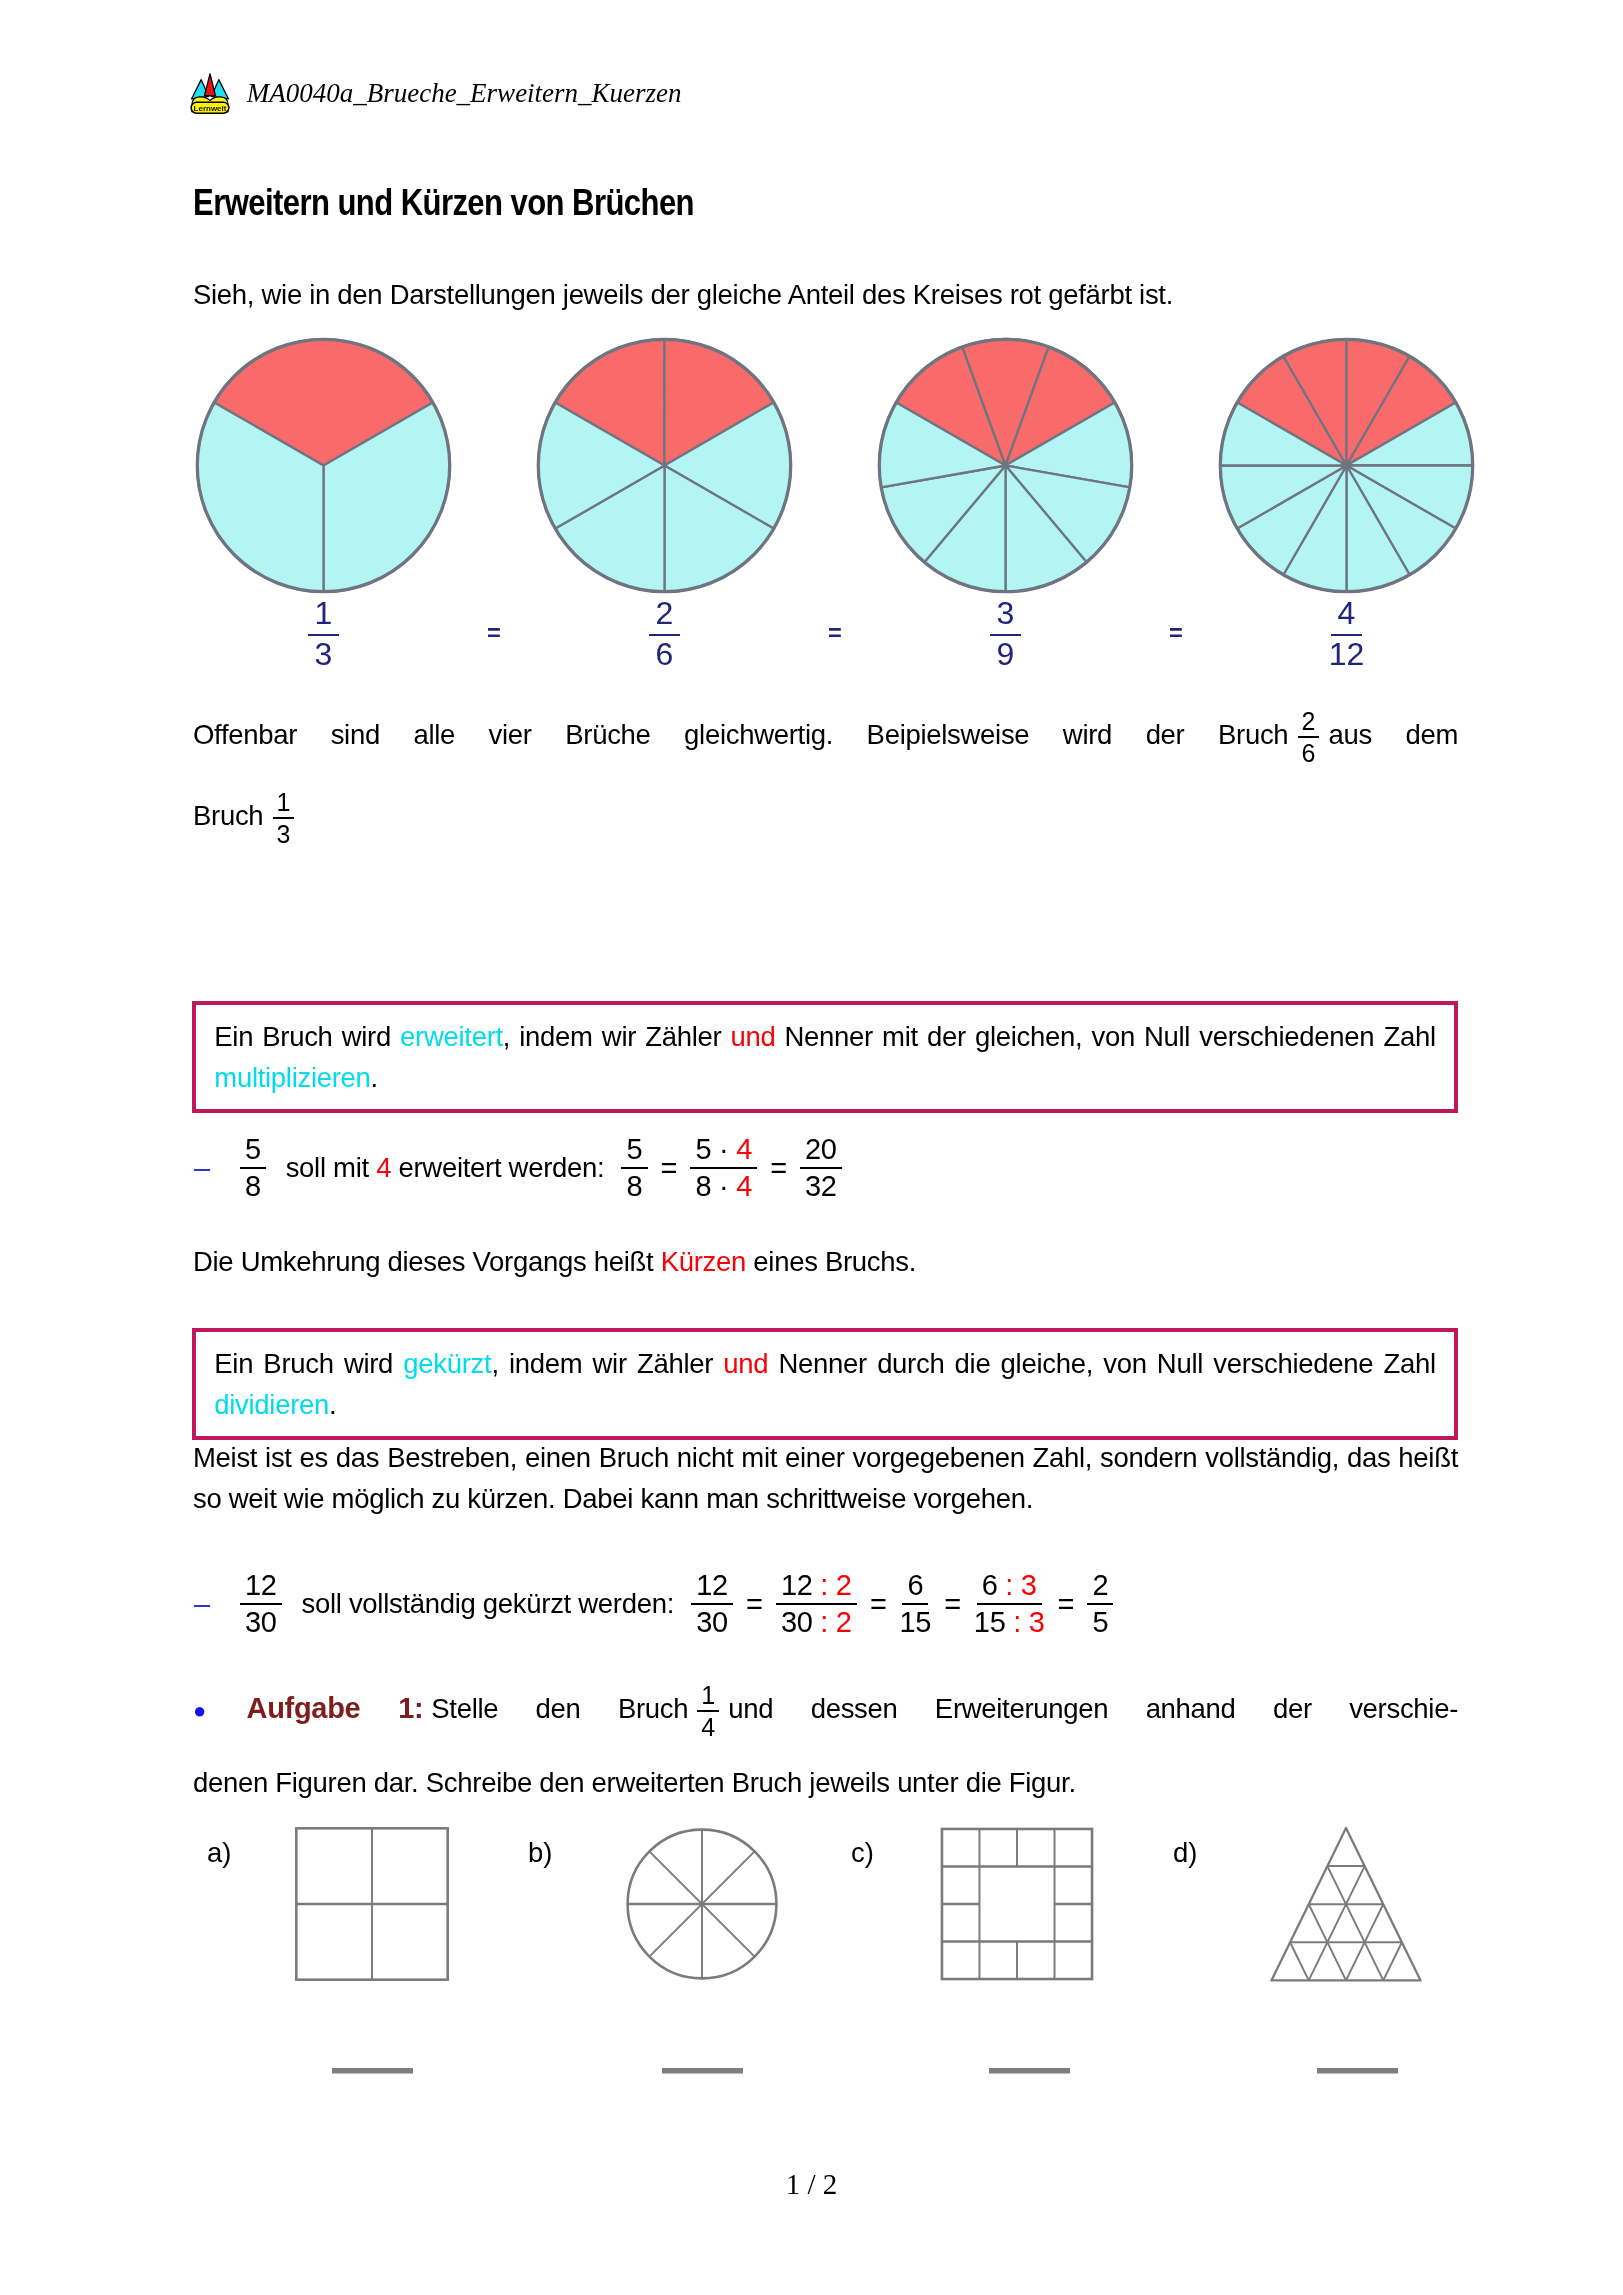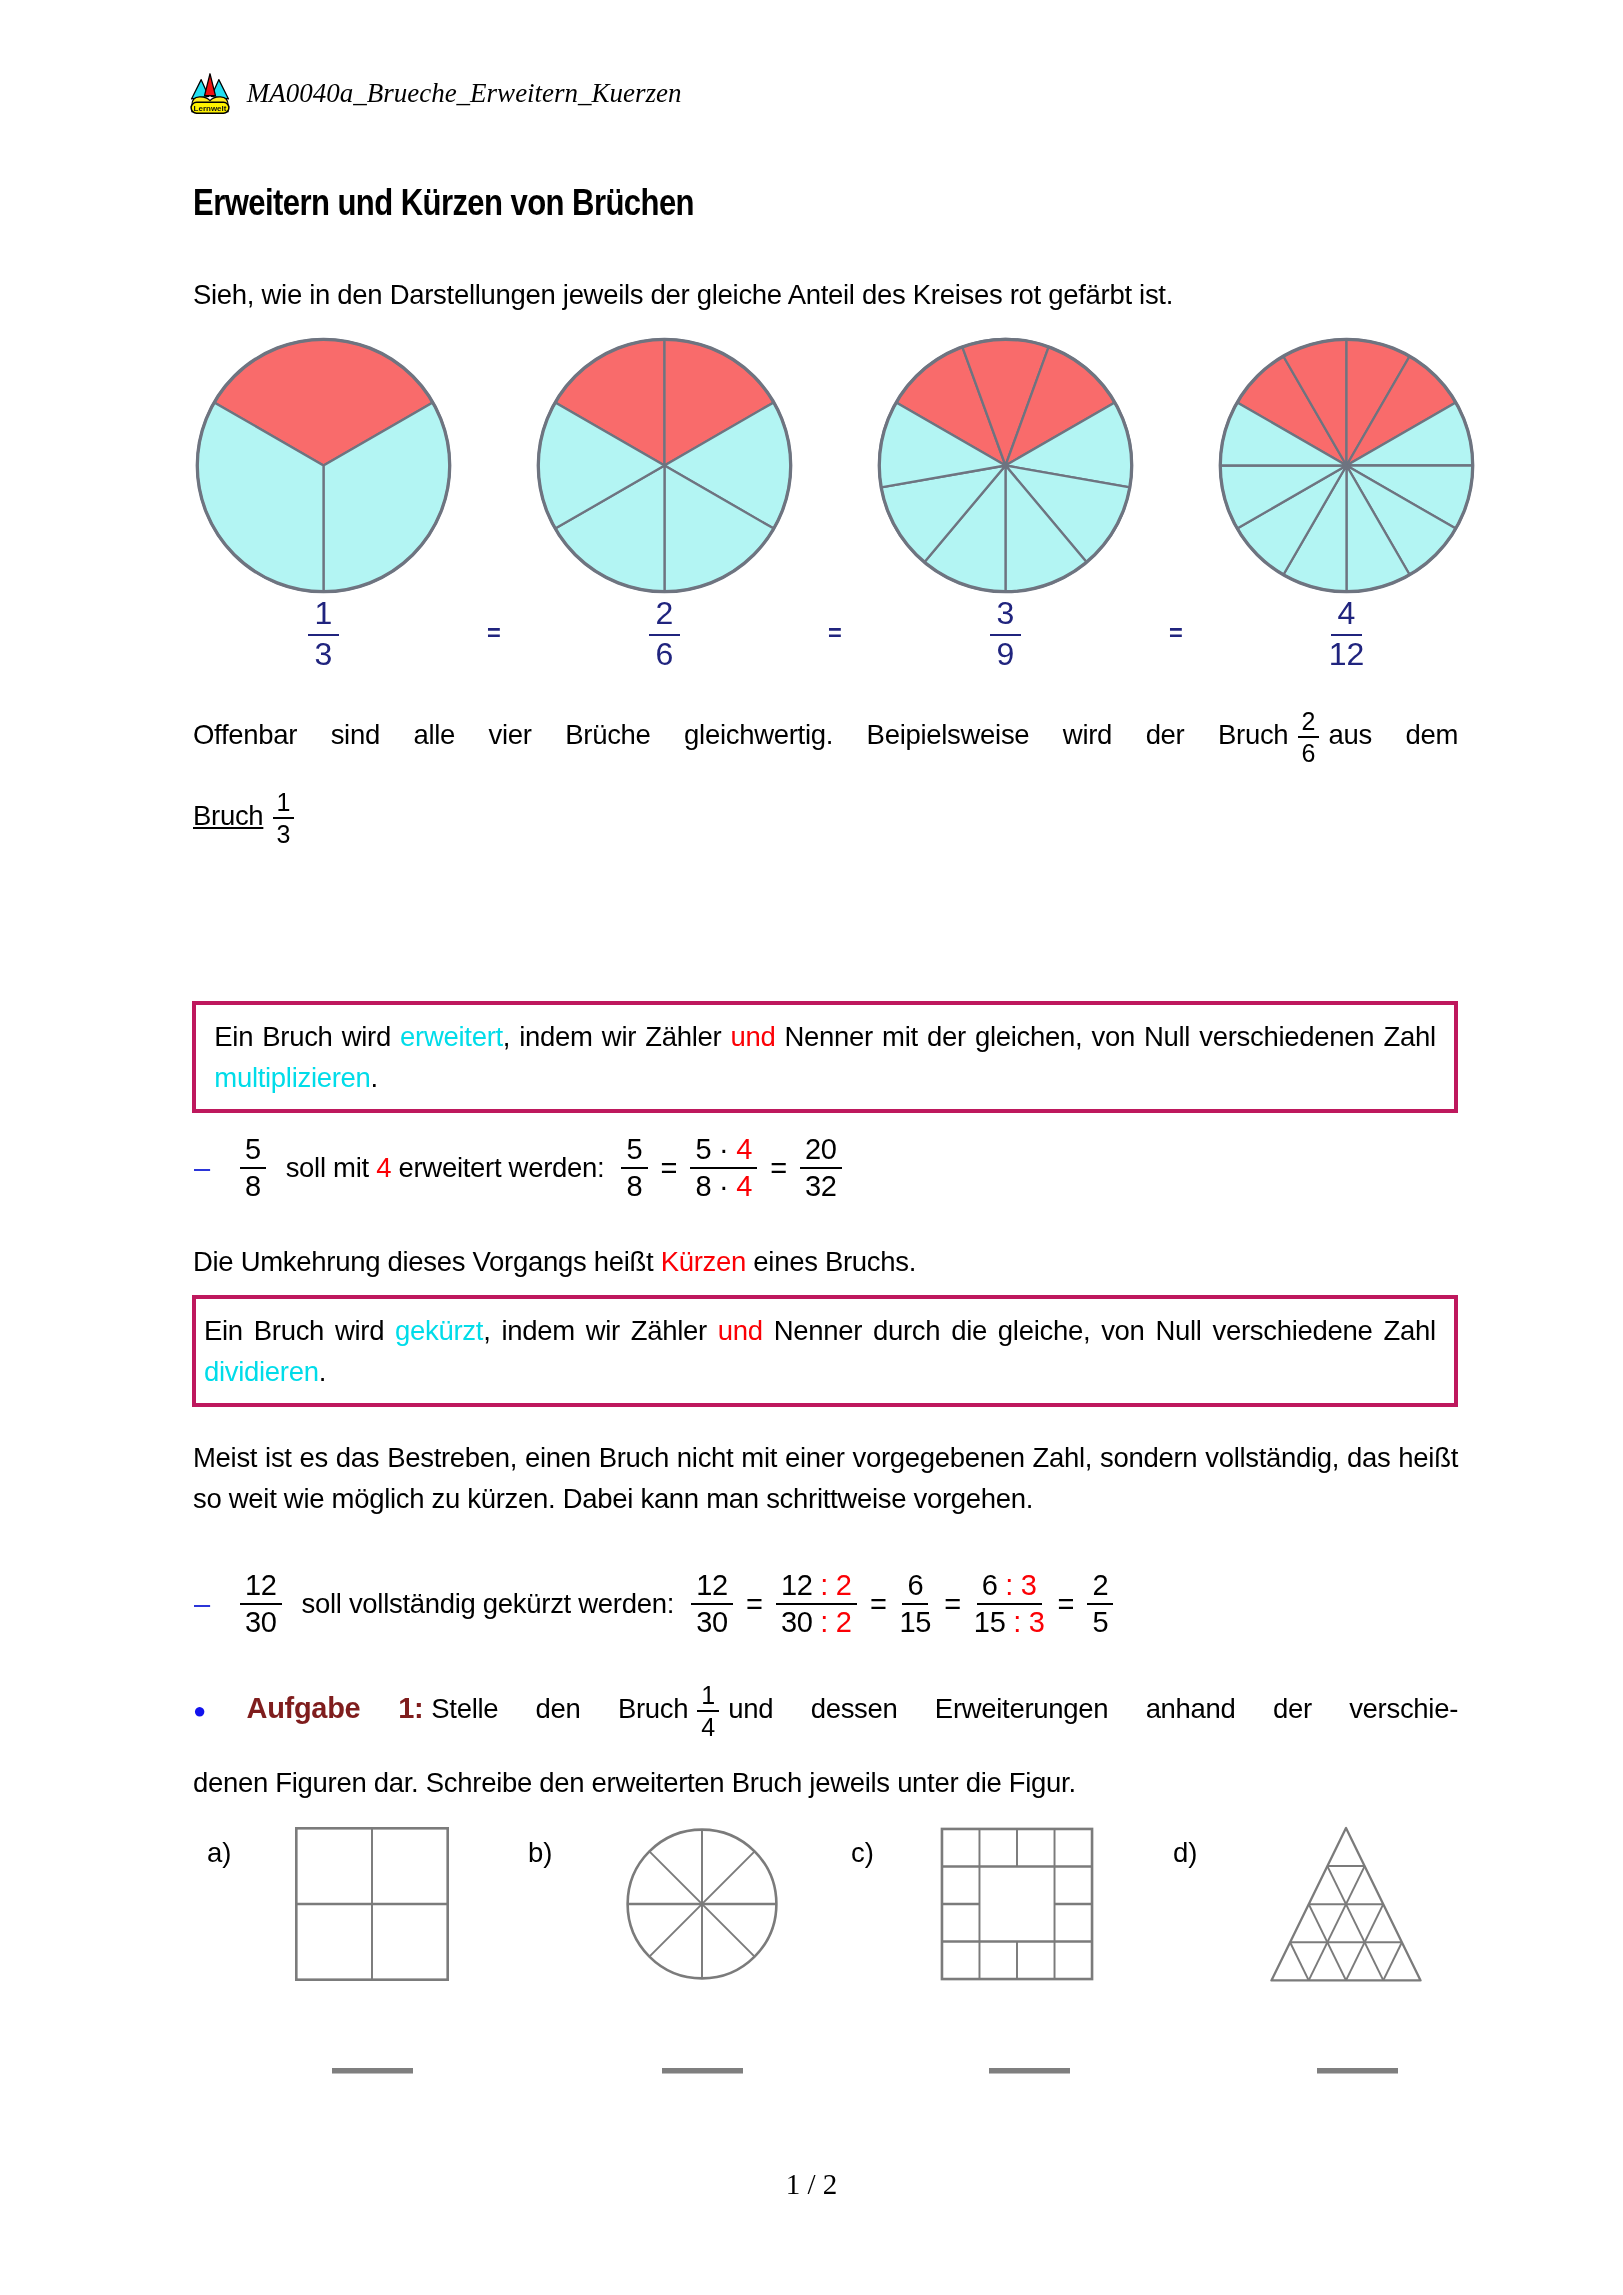--- a/index.html
+++ b/index.html
@@ -29,29 +29,29 @@
   .bigfrac .fden{padding-top:2px;}
   .eqsign{color:#20247E;font-size:23.6px;font-weight:bold;}
 
   
   .ifrac{display:inline-flex;flex-direction:column;align-items:center;vertical-align:middle;
          font-size:25px;line-height:1.05;margin:0 9.2px;letter-spacing:0;}
   .ifrac .fnum{border-bottom:2px solid #000;padding:0 3.9px 2px;}
   .ifrac .fden{padding-top:1.3px;}
 
   .p1l1{top:708px;left:193px;width:1265px;}
-  .p1l2{top:789px;left:193px;width:1265px;text-decoration:underline;}
+  .p1l2{top:789px;left:193px;width:1265px;}
   .p1rest{top:863px;left:193px;width:1265px;}
   .red{color:#FB0005;}
   .cyan{color:#00DCE9;}
 
   .defbox{left:192px;width:1266px;box-sizing:border-box;border:4px solid #be185d;
           padding:11px 18.3px;font-size:27.5px;letter-spacing:-0.3px;line-height:41px;text-align:justify;}
   .box1{top:1001px;}
-  .box2{top:1295px;padding-left:8px;}
+  .box2{top:1328px;}
 
   
   .example{left:194px;display:flex;align-items:center;font-size:27.5px;letter-spacing:-0.3px;}
   .ex1{top:1134px;}
   .ex2{top:1570px;}
   .exdash{color:#2B35D8;font-size:29px;margin-right:30px;}
   .cfrac{display:inline-flex;flex-direction:column;align-items:center;font-size:29px;line-height:1.06;}
   .cfrac .top{border-bottom:2.3px solid #000;padding:0 5.2px 2.6px;white-space:nowrap;}
   .cfrac .bot{padding-top:2px;white-space:nowrap;}
   .extext{margin:0 17px 0 19.6px;}

